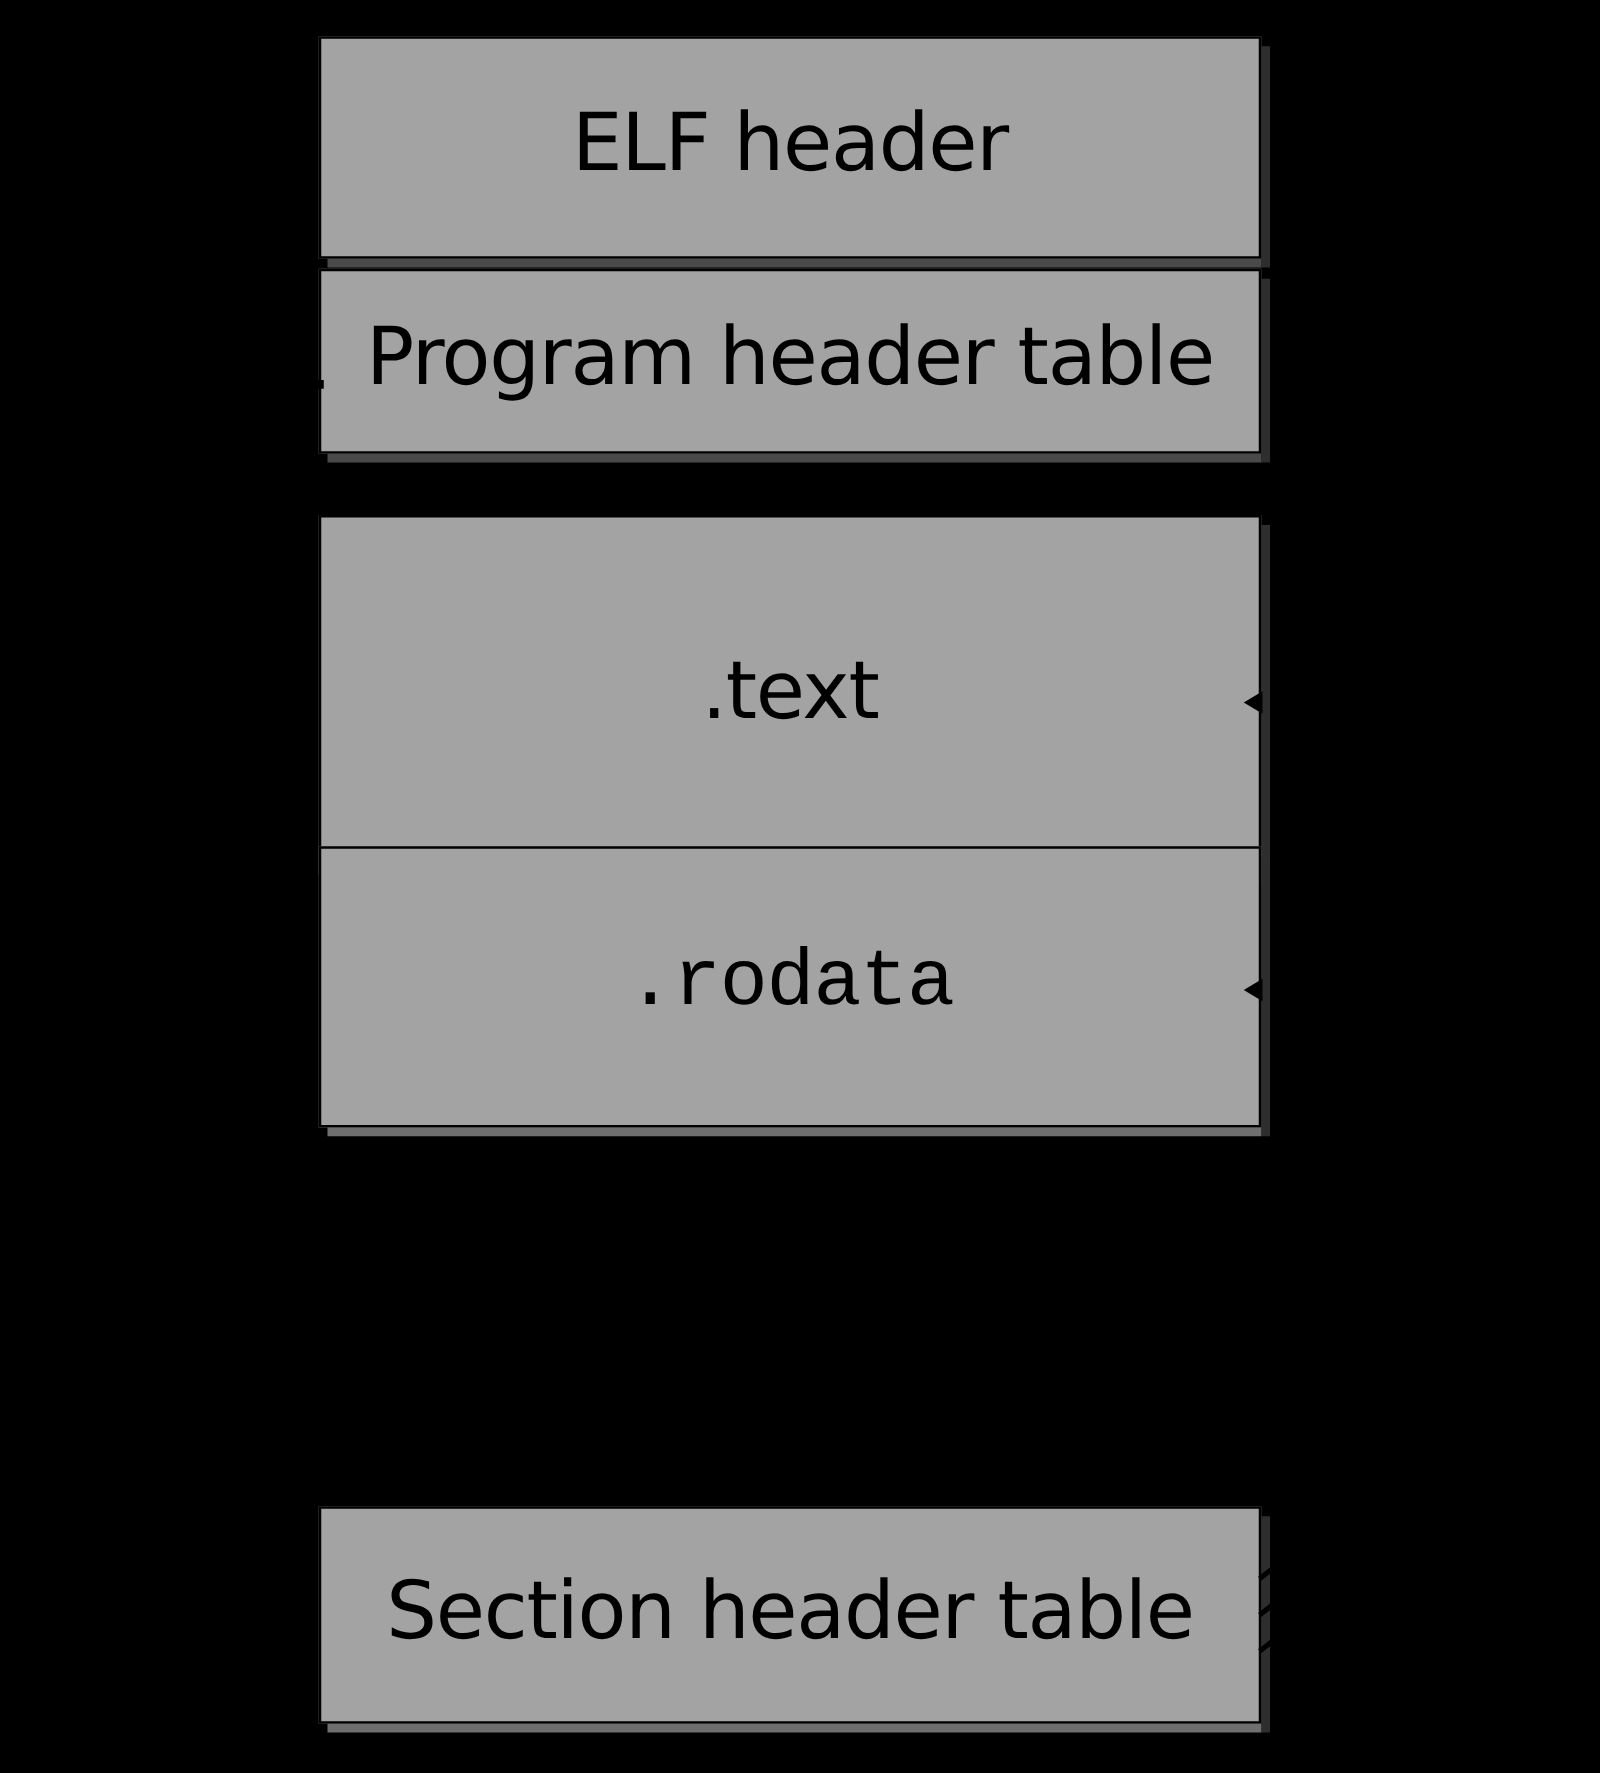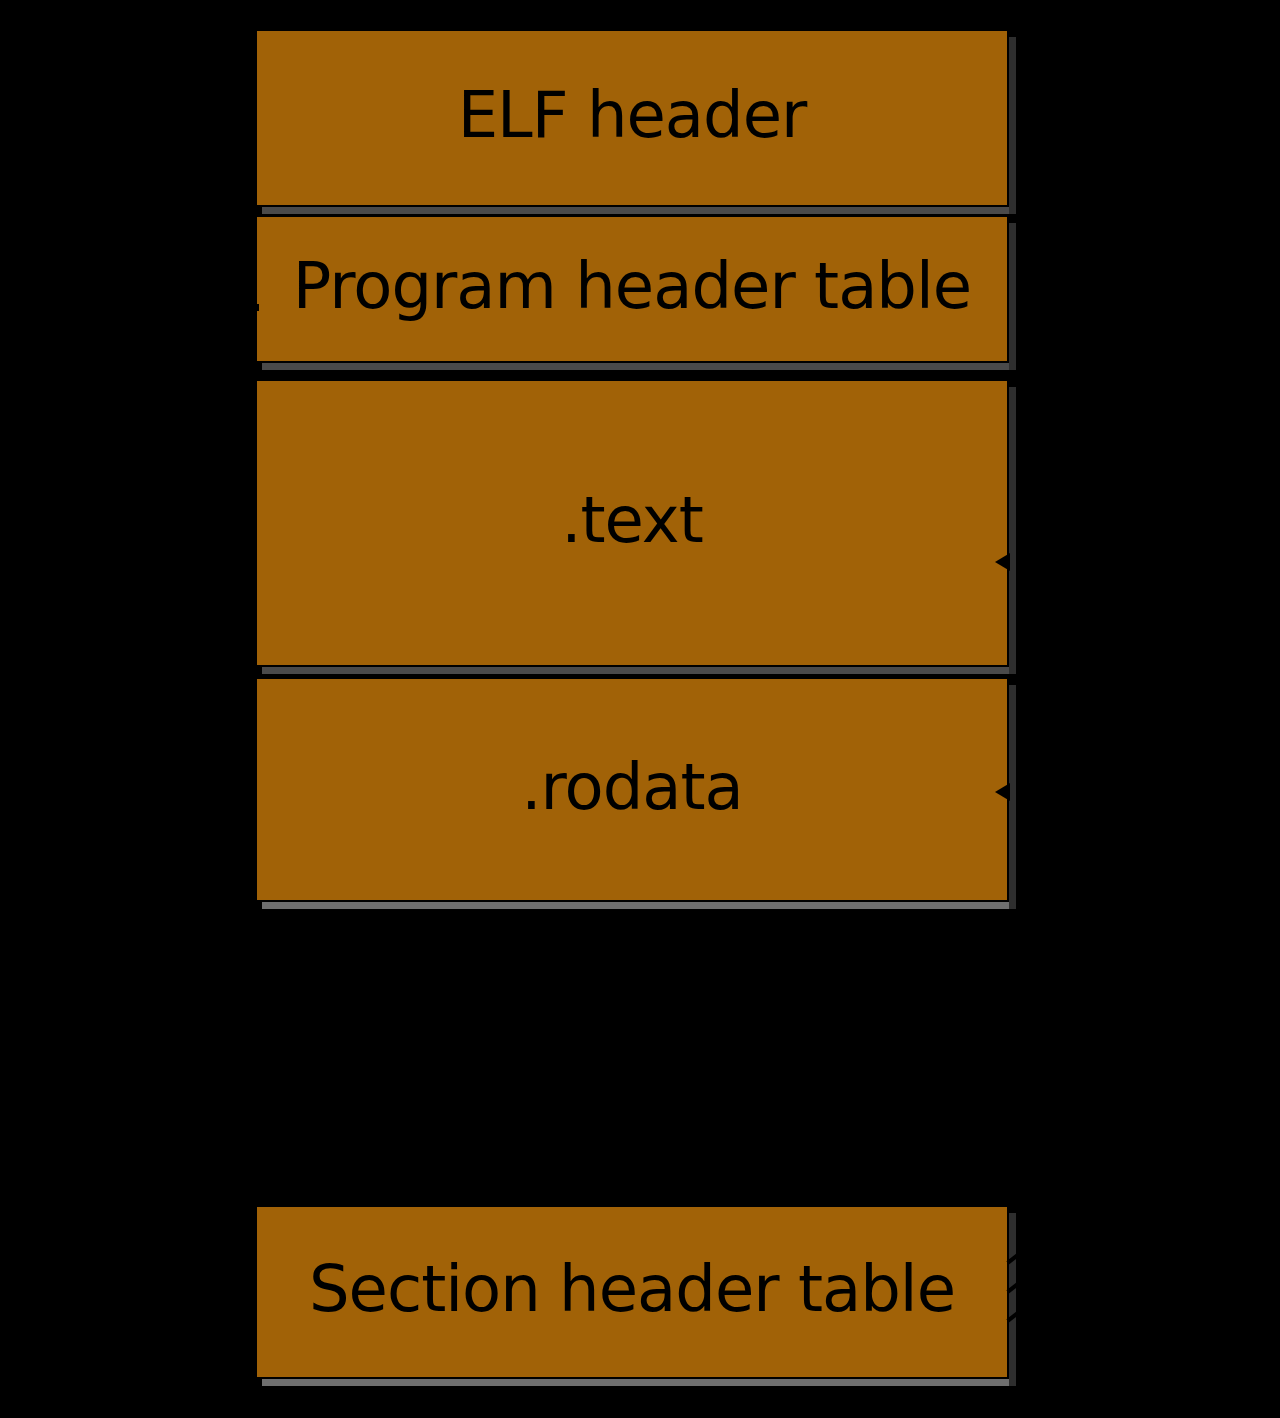--- a/index.html
+++ b/index.html
@@ -13,21 +13,21 @@
     height: 1418px;
     background: #000000;
     overflow: hidden;
     font-family: "DejaVu Sans", "Liberation Sans", sans-serif;
   }
   .box {
     position: absolute;
     left: 255px;
     width: 754px;
     box-sizing: border-box;
-    background: #a16207;
+    background: #a3a3a3;
     border: 2px solid #000000;
     display: flex;
     align-items: center;
     justify-content: center;
   }
   
   .box::before {
     content: "";
     position: absolute;
     top: 6px;
@@ -85,25 +85,25 @@
 <div id="stage">
 
   <div class="box box--stacked" style="top:29px;  height:178px;">
     <span class="box-label">ELF header</span>
   </div>
 
   <div class="box box--stacked" style="top:215px; height:148px;">
     <span class="box-label">Program header table</span>
   </div>
 
-  <div class="box box--stacked" style="top:379px; height:288px;">
+  <div class="box box--stacked" style="top:412px; height:288px;">
     <span class="box-label">.text</span>
   </div>
 
-  <div class="box" style="top:677px; height:225px;">
+  <div class="box" style="top:677px; height:225px;font-family:Liberation Mono, monospace;">
     <span class="box-label">.rodata</span>
   </div>
 
 
   <div class="box" style="top:1205px; height:174px;">
     <span class="box-label">Section header table</span>
   </div>
 
   <div class="arrow-stub" style="left:246px; top:304px; width:13px; height:7px;"></div>
 

